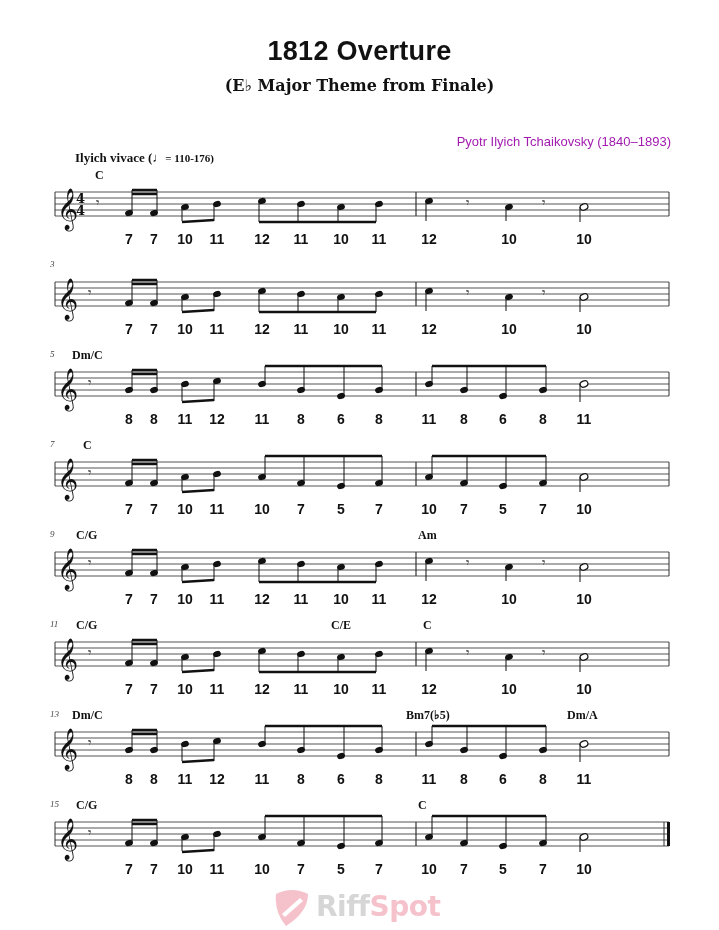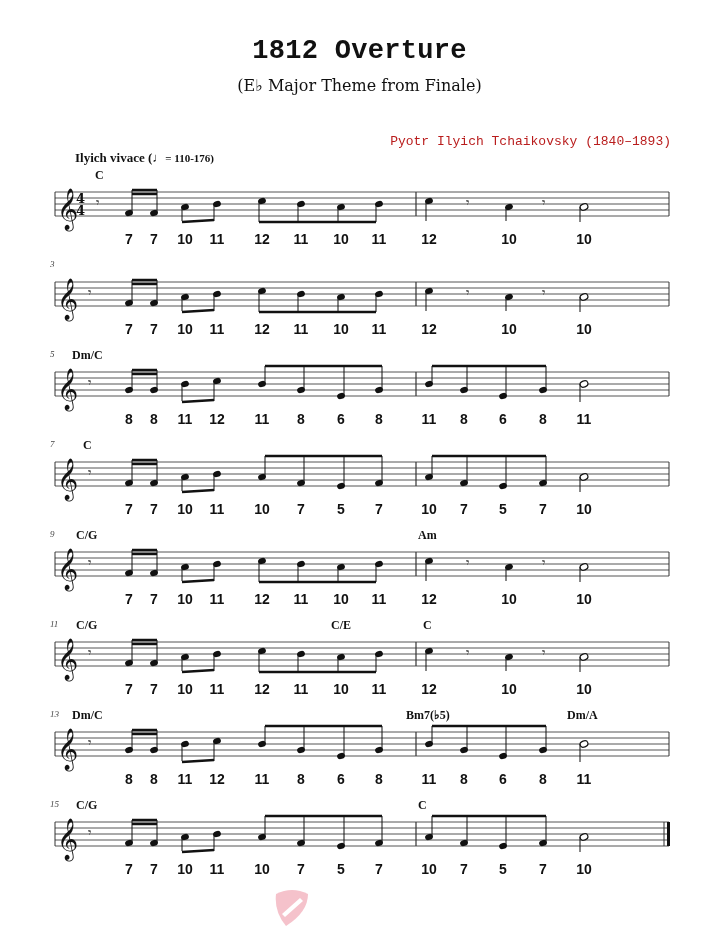--- a/index.html
+++ b/index.html
@@ -1,19 +1,19 @@
 <!DOCTYPE html>
 <html><head>
 <meta charset="utf-8">
 <style>
   html, body { margin:0; padding:0; background:#ffffff; }
   body { width:719px; height:930px; position:relative; overflow:hidden; font-family:"DejaVu Serif", serif; color:#111; }
-  .title { position:absolute; left:0; width:719px; top:36px; text-align:center; font-family:Liberation Mono, monospace; font-weight:bold; font-size:27px; letter-spacing:0.3px; }
-  .subtitle { position:absolute; left:0; width:719px; top:76px; text-align:center; font-family:"DejaVu Serif", serif; font-weight:normal; font-size:16px; }
-  .composer { position:absolute; right:48px; top:134px; font-family:Liberation Mono, monospace; font-size:13px; color:#b91c1c; }
+  .title { position:absolute; left:0; width:719px; top:36px; text-align:center; font-family:Liberation Sans, sans-serif; font-weight:bold; font-size:27px; letter-spacing:0.3px; }
+  .subtitle { position:absolute; left:0; width:719px; top:76px; text-align:center; font-family:"DejaVu Serif", serif; font-weight:bold; font-size:16px; }
+  .composer { position:absolute; right:48px; top:134px; font-family:Liberation Sans, sans-serif; font-size:13px; color:#a21caf; }
   .tempo { position:absolute; left:75px; top:150px; font-family:"Liberation Serif", serif; font-weight:bold; font-size:13px; }
   .tempo .val { font-size:11px; }
   svg.score { position:absolute; left:0; top:0; }
   .logo { position:absolute; left:272px; top:888px; width:190px; height:40px; }
   .logo-text { position:absolute; left:44px; top:2px; font-family:"DejaVu Sans", sans-serif; font-weight:bold; font-size:28px; letter-spacing:-0.5px; }
   .logo-text .riff { color:#d6d6d6; }
   .logo-text .spot { color:#f5c2cb; }
 </style>
 </head>
 <body>
@@ -461,13 +461,14 @@
     <line x1="506" x2="506" y1="816" y2="846" stroke="#111" stroke-width="1"></line>
     <line x1="546" x2="546" y1="816" y2="843" stroke="#111" stroke-width="1"></line>
     <line x1="580" x2="580" y1="837" y2="852" stroke="#111" stroke-width="1"></line>
   </svg>
 
 <div class="logo">
   <svg width="40" height="40" viewBox="0 0 40 40" style="position:absolute;left:0;top:0">
     <path d="M4 6 Q20 -2 36 6 Q36 24 14 38 Q2 24 4 6 Z" fill="#f5c2cb"></path>
     <path d="M10 26 L28 10 L31 13 L13 29 Z" fill="#ffffff"></path>
   </svg>
+  <div class="logo-text"><span class="riff">Riff</span><span class="spot">Spot</span></div>
 </div>
 
 </body></html>

